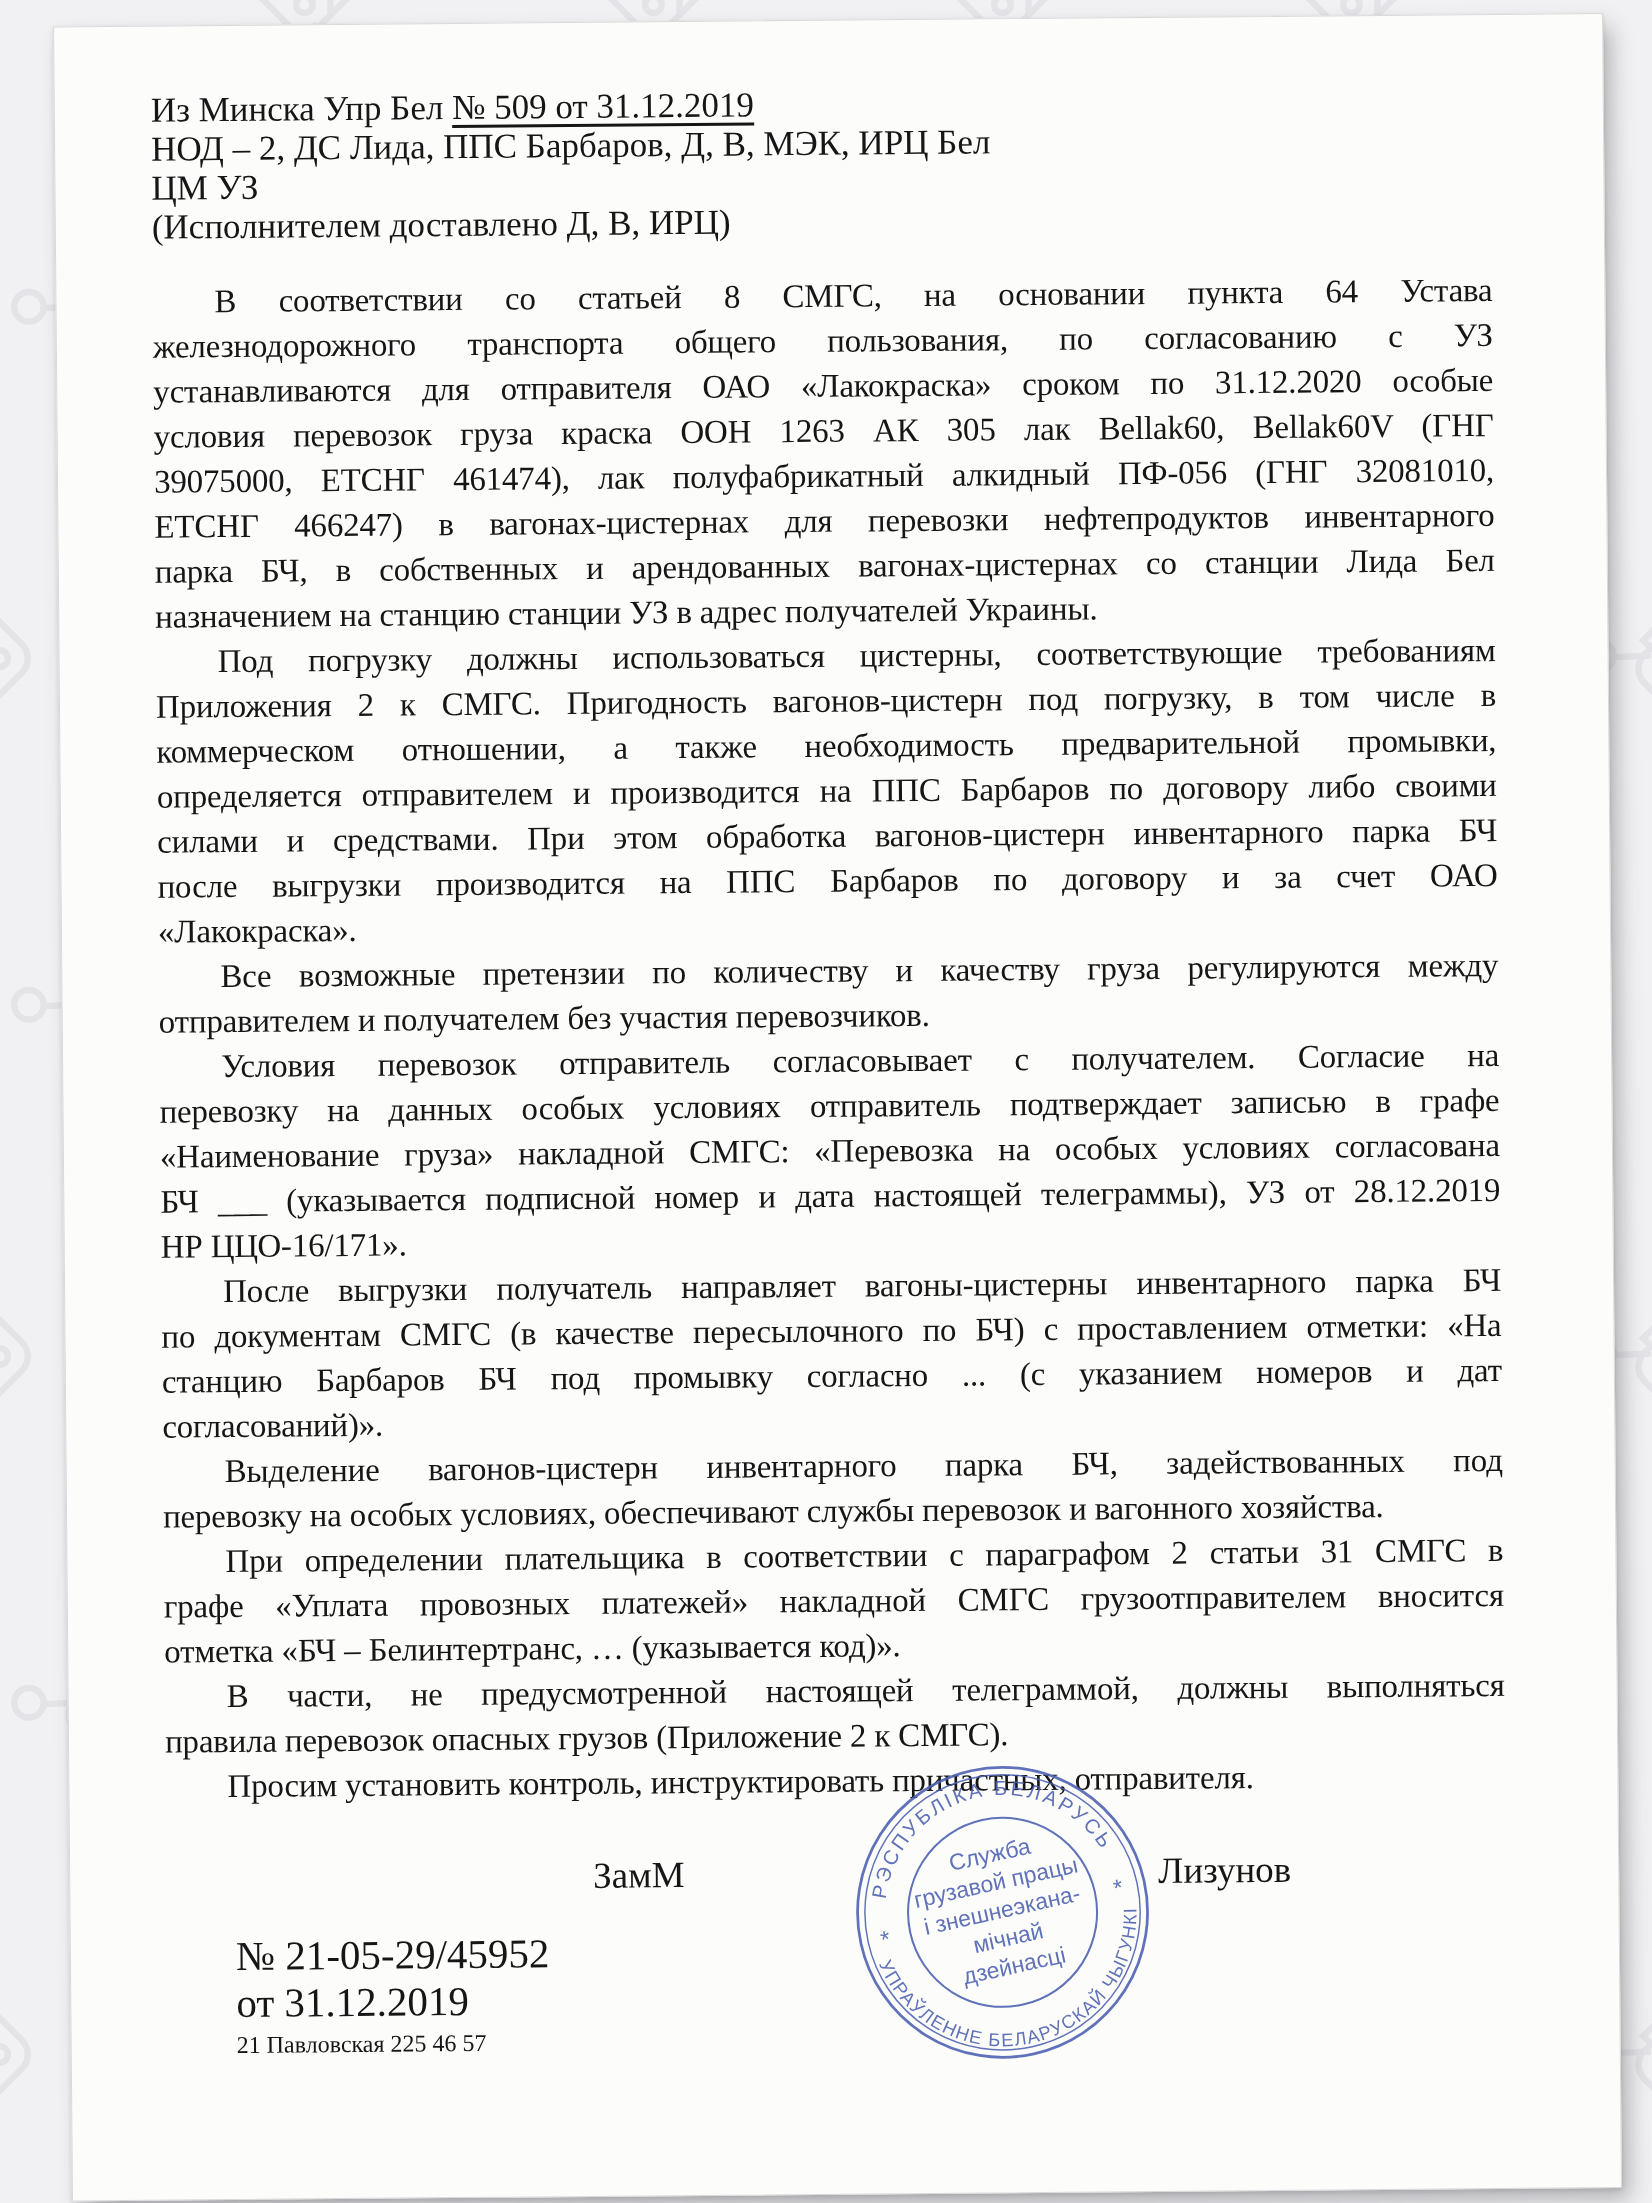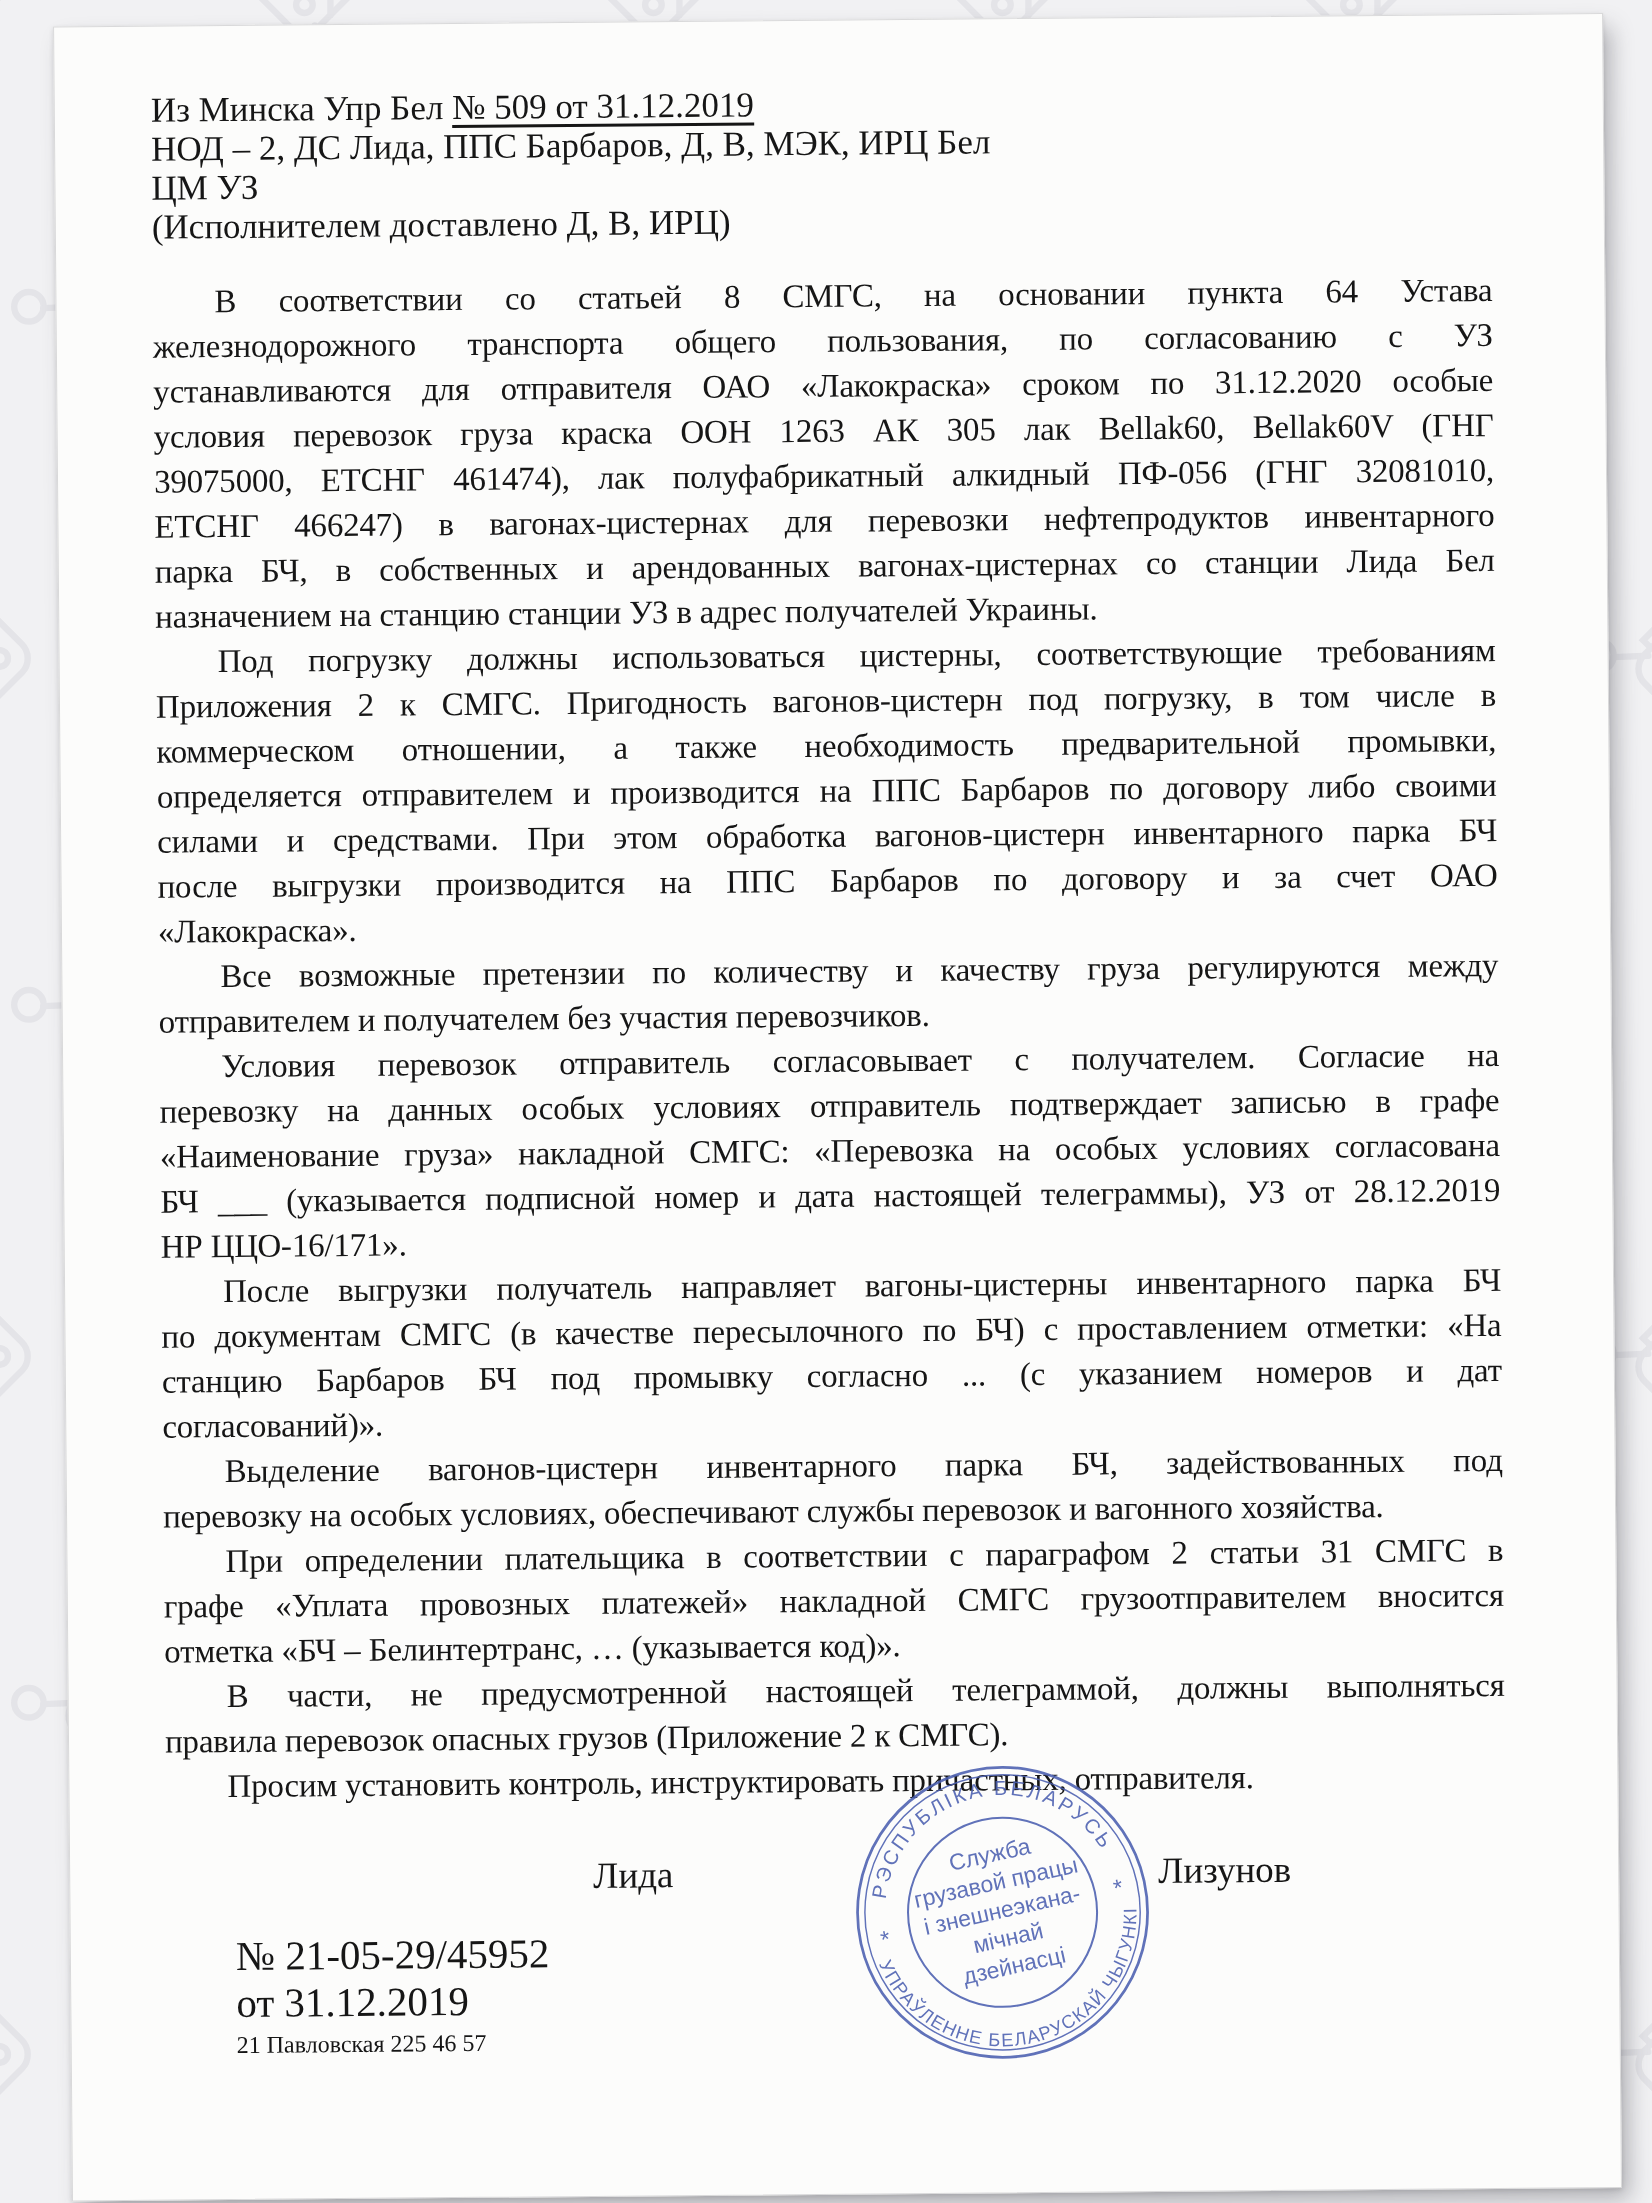--- a/index.html
+++ b/index.html
@@ -271,21 +271,21 @@
       <div class="para">
         <div class="tline tfirst">В части, не предусмотренной настоящей телеграммой, должны выполняться</div>
         <div class="tline tlast">правила перевозок опасных грузов (Приложение 2 к СМГС).</div>
       </div>
       <div class="para">
         <div class="tline tfirst tlast">Просим установить контроль, инструктировать причастных, отправителя.</div>
       </div>
     </div>
 
   <div id="signature-row">
-    <span id="signature-role">Лида</span>
+    <span id="signature-role">ЗамМ</span>
     <span id="signature-name">Лизунов</span>
   </div>
 
   <div id="ref-block">
     <div id="ref-number">№ 21-05-29/45952</div>
     <div id="ref-date">от 31.12.2019</div>
     <div id="ref-contact">21 Павловская 225 46 57</div>
   </div>
 
   <svg id="stamp" viewBox="0 0 340 340">

